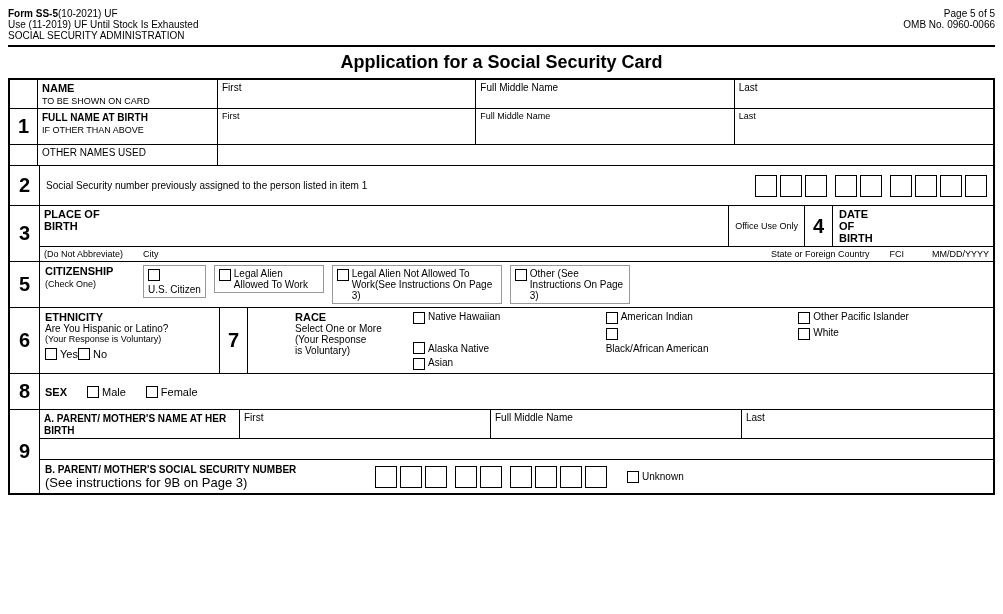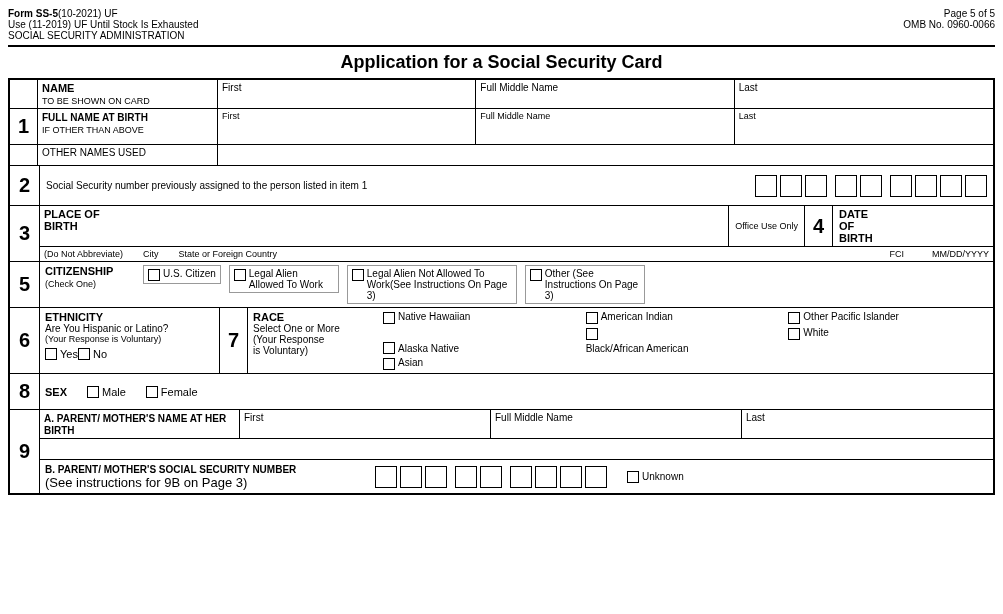--- a/index.html
+++ b/index.html
@@ -120,36 +120,36 @@
         <div style="padding:2px 6px; min-width:160px;">
           <div class="bold" style="font-size:11px;">DATE</div>
           <div class="bold">OF</div>
           <div class="bold">BIRTH</div>
         </div>
       </div>
 
       <div style="display:flex; font-size:9px; padding:2px 4px; gap:20px; align-items:center;">
         <span>(Do Not Abbreviate)</span>
         <span>City</span>
-        <span style="flex:1; text-align:left;">State or Foreign Country</span>
+        <span style="flex:1; text-align:right;">State or Foreign Country</span>
         <span>FCI</span>
         <span style="margin-left:8px;">MM/DD/YYYY</span>
       </div>
     </div>
   </div>
 
   <div style="border-bottom:1px solid #000; display:flex;">
     <div style="font-size:20px; font-weight:bold; text-align:center; padding:6px 6px; border-right:1px solid #000; display:flex; align-items:center; justify-content:center; min-width:30px;">5</div>
     <div style="flex:1; padding:3px 5px; display:flex; gap:8px; align-items:flex-start;">
       <div style="min-width:90px;">
         <span class="bold">CITIZENSHIP</span><br>
         <span style="font-size:9px;">(Check One)</span>
       </div>
 
-      <div style="display:flex; align-items:flex-start; gap:3px; border:1px solid #999; padding:2px 4px;">
+      <div style="display:flex; align-items:flex-start; gap:3px; border:1px solid #999; padding:2px 4px;flex-direction:column;">
         <div class="checkbox"></div>
         <span style="font-size:10px;">U.S. Citizen</span>
       </div>
       <div style="display:flex; align-items:flex-start; gap:3px; border:1px solid #999; padding:2px 4px; max-width:110px;">
         <div class="checkbox"></div>
         <span style="font-size:10px;">Legal Alien Allowed To Work</span>
       </div>
       <div style="display:flex; align-items:flex-start; gap:3px; border:1px solid #999; padding:2px 4px; max-width:170px;">
         <div class="checkbox"></div>
         <span style="font-size:10px;">Legal Alien Not Allowed To Work(See Instructions On Page 3)</span>
@@ -176,21 +176,21 @@
         </div>
         <div style="display:flex; align-items:center; gap:3px;">
           <div class="checkbox"></div>
           <span>No</span>
         </div>
       </div>
     </div>
 
     <div style="font-size:20px; font-weight:bold; text-align:center; padding:6px 6px; border-right:1px solid #000; display:flex; align-items:center; justify-content:center; min-width:28px;">7</div>
 
-    <div style="flex:1; padding:3px 5px; display:flex; gap:20px;">
+    <div style="flex:1; padding:3px 5px; display:flex; gap:8px;margin-left:42px;">
       <div style="min-width:110px;">
         <div class="bold">RACE</div>
         <div style="font-size:10px;">Select One or More</div>
         <div style="font-size:10px;">(Your Response</div>
         <div style="font-size:10px;">is Voluntary)</div>
       </div>
 
       <div style="display:grid; grid-template-columns:1fr 1fr 1fr; gap:3px; flex:1;">
         <div style="display:flex; align-items:flex-start; gap:3px;">
           <div class="checkbox"></div>

